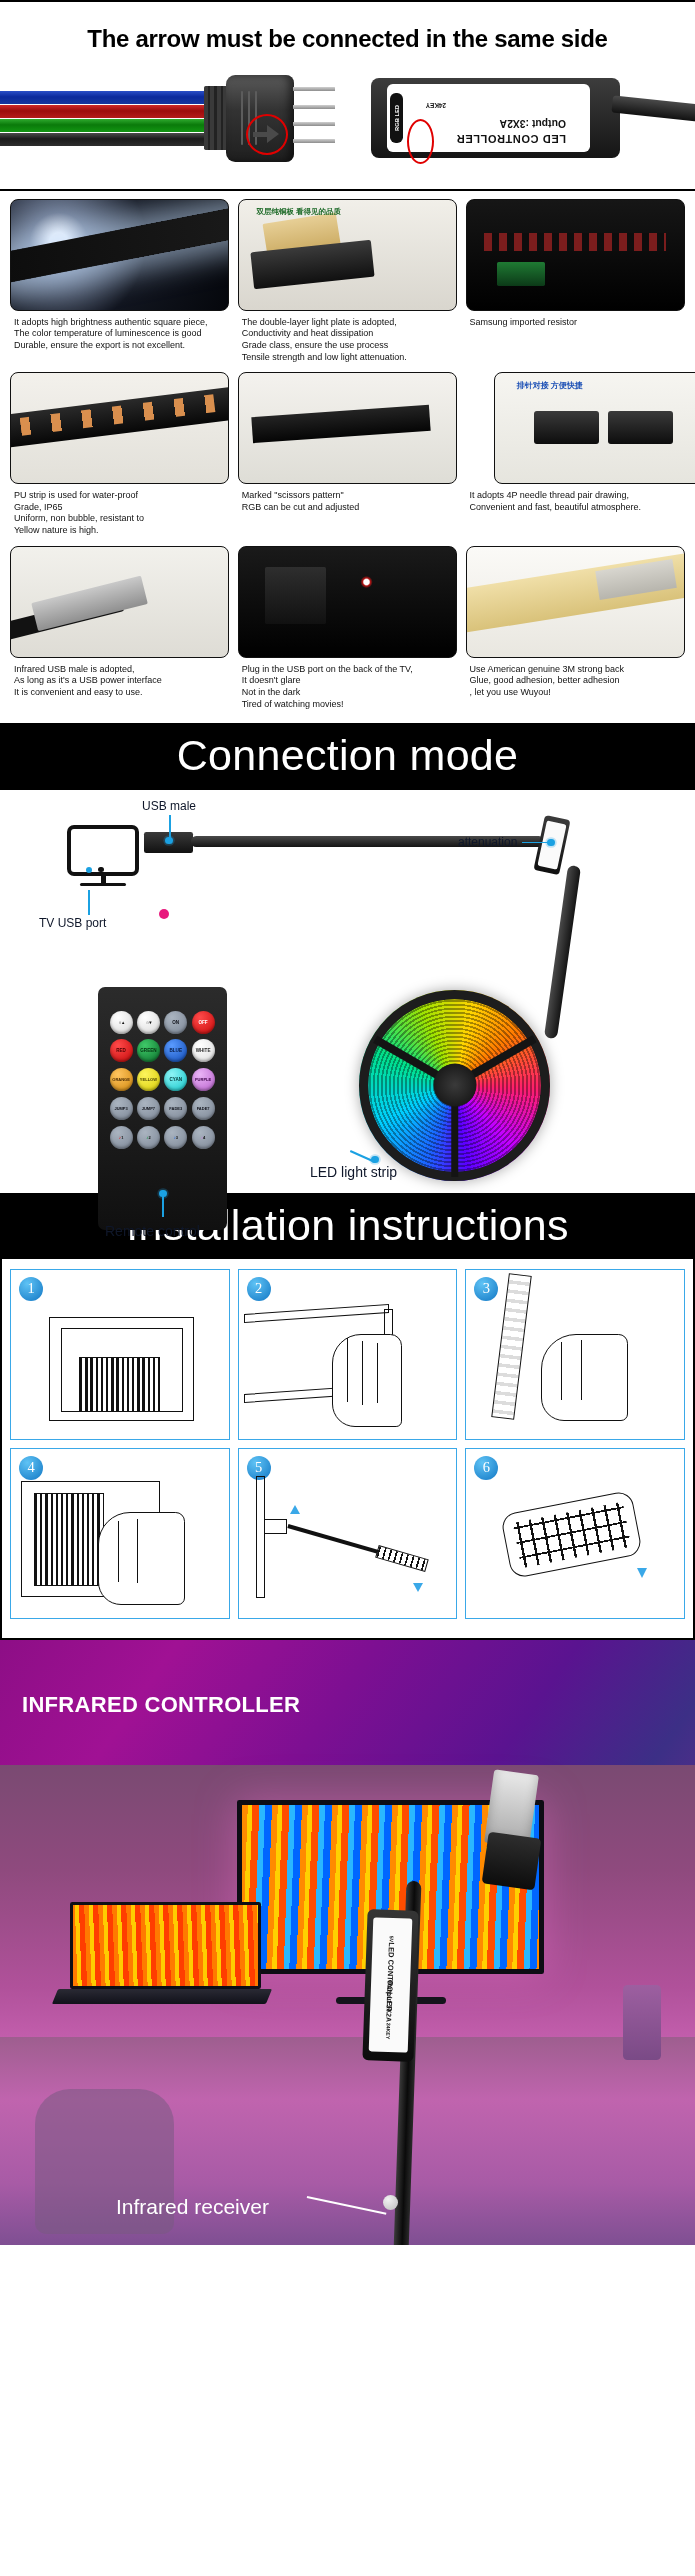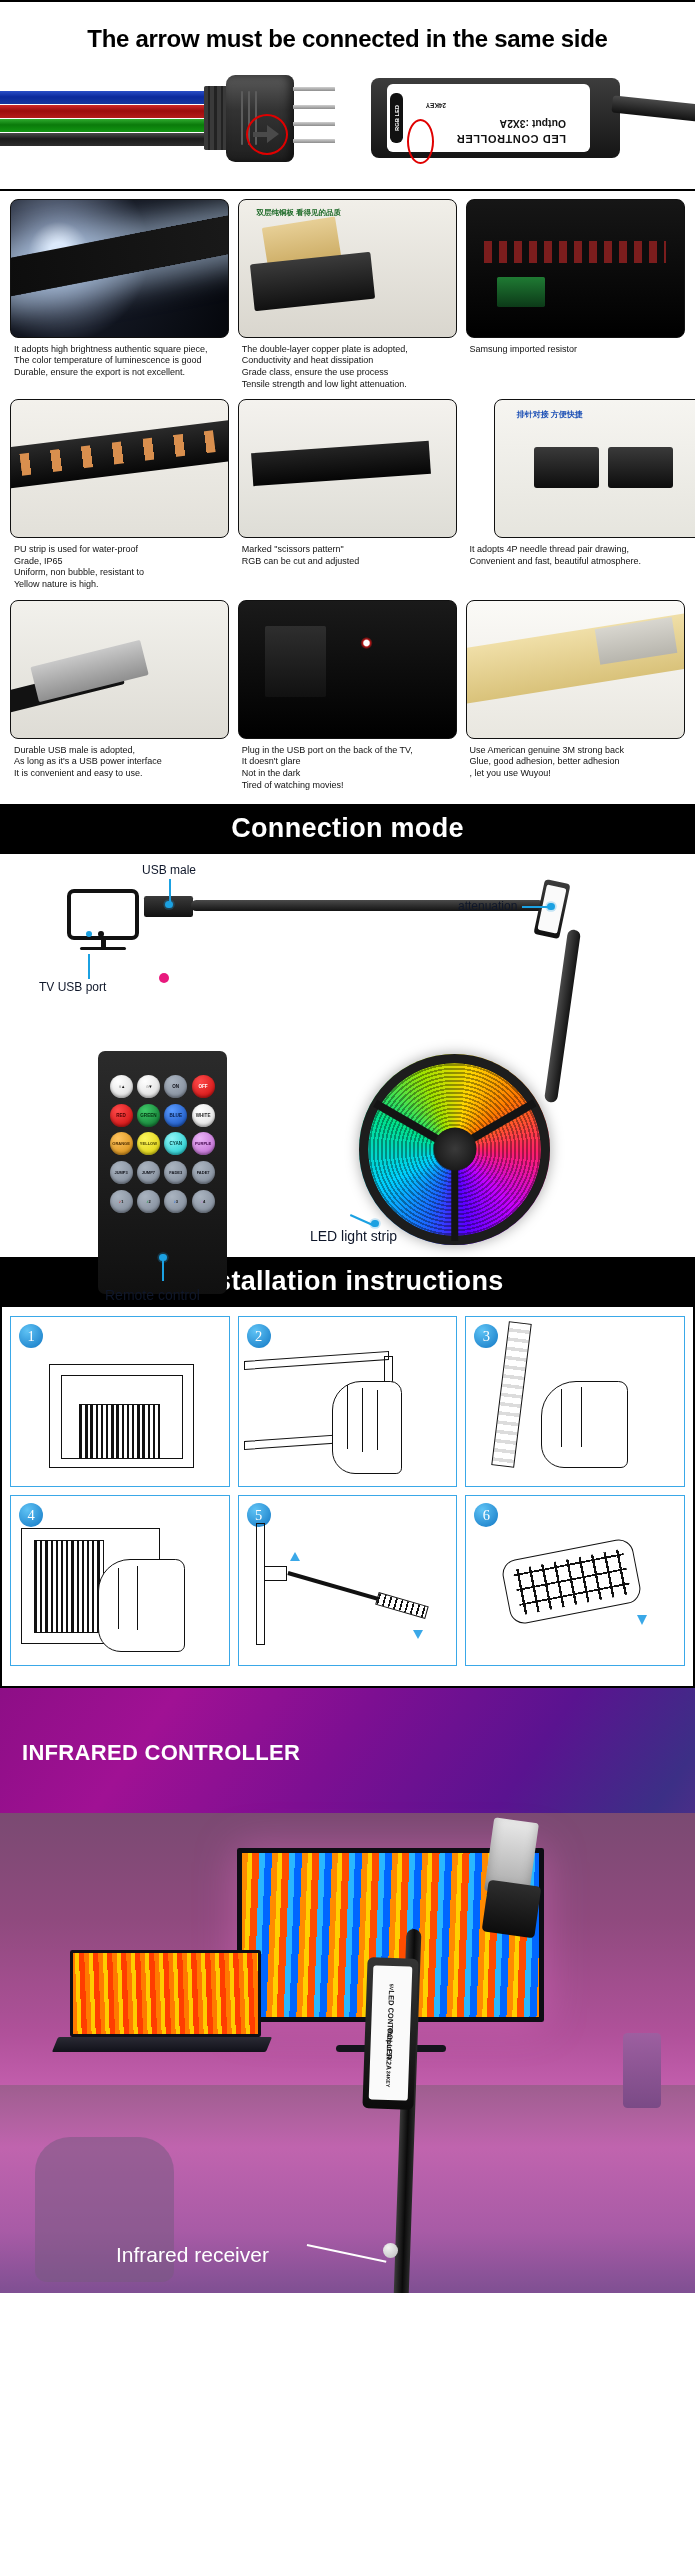--- a/index.html
+++ b/index.html
@@ -52,21 +52,21 @@
      background:#111; border-radius:5.8px; }
   .lbl-rgb i { position:absolute; left:50%; top:50%; transform:translate(-50%,-50%) rotate(90deg);
      color:#fff; font-size:5.8px; font-style:normal; white-space:nowrap; font-weight:bold;}
   .ctrl-tail { position:absolute; left:612px; top:30px; width:87px; height:17.4px;
      background:linear-gradient(180deg,#4a4a4a,#111); border-radius:3.5px; transform:rotate(6deg); }
 
   
   .sec-grid { width:695px; background:#fff; border-bottom:2.9px solid #000; padding:8px 5.8px 3.5px 5.8px; }
   .grid-row { display:flex; width:100%; }
   .cell { width:33.333%; padding:0 4.6px 5.8px 4.6px; }
-  .thumb { width:100%; height:139px; border-radius:8px; border:1.7px solid #111; overflow:hidden; position:relative; }
+  .thumb { width:100%; height:112px; border-radius:8px; border:1.7px solid #111; overflow:hidden; position:relative; }
   .caption { padding:5.8px 2.3px 3.5px 3.5px; }
   .caption p { font-size:9px; line-height:11.6px; color:#111; }
 
   
   .t-strip-white { background:radial-gradient(circle at 22% 38%,#e8eef8 0 5%,#6f7d96 16%,#11151f 48%,#05070c 100%); }
   .t-strip-white:after { content:""; position:absolute; left:-4%; top:26%; width:112%; height:28%;
      background:linear-gradient(90deg,#0d0d0d,#1a1a1a); transform:rotate(-11deg);
      box-shadow:0 0 28px 12.7px rgba(200,225,255,.55); }
   .t-copper { background:linear-gradient(180deg,#f1efe9,#d9d6ce); }
   .t-copper:after { content:""; position:absolute; left:6%; top:42%; width:56%; height:34%;
@@ -104,21 +104,21 @@
      border-radius:50%; background:radial-gradient(circle,#fff 30%,#b01515 45%,#111 70%);
      box-shadow:0 32px 0 radial-gradient(circle,#fff,#111); }
   .t-3m { background:linear-gradient(180deg,#fbfaf7,#e9e7e0); }
   .t-3m:after { content:""; position:absolute; left:-4%; top:22%; width:108%; height:40%;
      background:linear-gradient(180deg,#f0dfa8,#d9c27a); transform:rotate(-9deg); }
   .t-3m:before { content:""; position:absolute; left:60%; top:16%; width:36%; height:26%;
      background:linear-gradient(180deg,#d8d6cf,#b7b5ad); transform:rotate(-9deg); z-index:2; }
 
   
   .banner { width:695px; background:#000; text-align:center; }
-  .banner h2 { color:#fff; font-weight:bold; font-size:27px; line-height:1.05;
+  .banner h2 { color:#fff; font-weight:normal; font-size:43px; line-height:1.05;
      padding:8px 0 11.6px 0; font-family:"Liberation Sans", sans-serif; letter-spacing:0.3px; }
 
   
   .sec-conn { width:695px; height:405px; background:#fff; position:relative; border-bottom:2.9px solid #000; }
   .tv-icon { position:absolute; left:67px; top:35px; width:72px; height:65px; }
   .tv-screen { position:absolute; left:0; top:0; width:72px; height:51px; border:4px solid #111; border-radius:7px; background:#fff; }
   .tv-base  { position:absolute; left:12.7px; top:58px; width:46px; height:3.5px; background:#111; border-radius:1.7px;}
   .tv-stem  { position:absolute; left:34px; top:51px; width:4.6px; height:8px; background:#111;}
   .tv-dot   { position:absolute; left:31px; top:42px; width:5.8px; height:5.8px; border-radius:50%; background:#111;}
   .tv-port  { position:absolute; left:18.5px; top:42px; width:6.4px; height:6.4px; border-radius:50%; background:#1ba1e2;}
@@ -272,21 +272,21 @@
           <p>It adopts high brightness authentic square piece,</p>
           <p>The color temperature of luminescence is good</p>
           <p>Durable, ensure the export is not excellent.</p>
         </div>
       </div>
       <div class="cell">
         <div class="thumb t-copper">
           <div style="position:absolute;left:8%;top:6%;font-size:7.5px;color:#1f6b2a;font-weight:bold;z-index:3">双层纯铜板 看得见的品质</div>
         </div>
         <div class="caption">
-          <p>The double-layer copper plate is adopted,</p>
+          <p>The double-layer light plate is adopted,</p>
           <p>Conductivity and heat dissipation</p>
           <p>Grade class, ensure the use process</p>
           <p>Tensile strength and low light attenuation.</p>
         </div>
       </div>
       <div class="cell">
         <div class="thumb t-resistor"></div>
         <div class="caption">
           <p>Samsung imported resistor</p>
         </div>
@@ -318,21 +318,21 @@
           <p>It adopts 4P needle thread pair drawing,</p>
           <p>Convenient and fast, beautiful atmosphere.</p>
         </div>
       </div>
     </div>
 
     <div class="grid-row">
       <div class="cell">
         <div class="thumb t-usb"></div>
         <div class="caption">
-          <p>Durable USB male is adopted,</p>
+          <p>Infrared USB male is adopted,</p>
           <p>As long as it's a USB power interface</p>
           <p>It is convenient and easy to use.</p>
         </div>
       </div>
       <div class="cell">
         <div class="thumb t-tv"></div>
         <div class="caption">
           <p>Plug in the USB port on the back of the TV,</p>
           <p>It doesn't glare</p>
           <p>Not in the dark</p>

